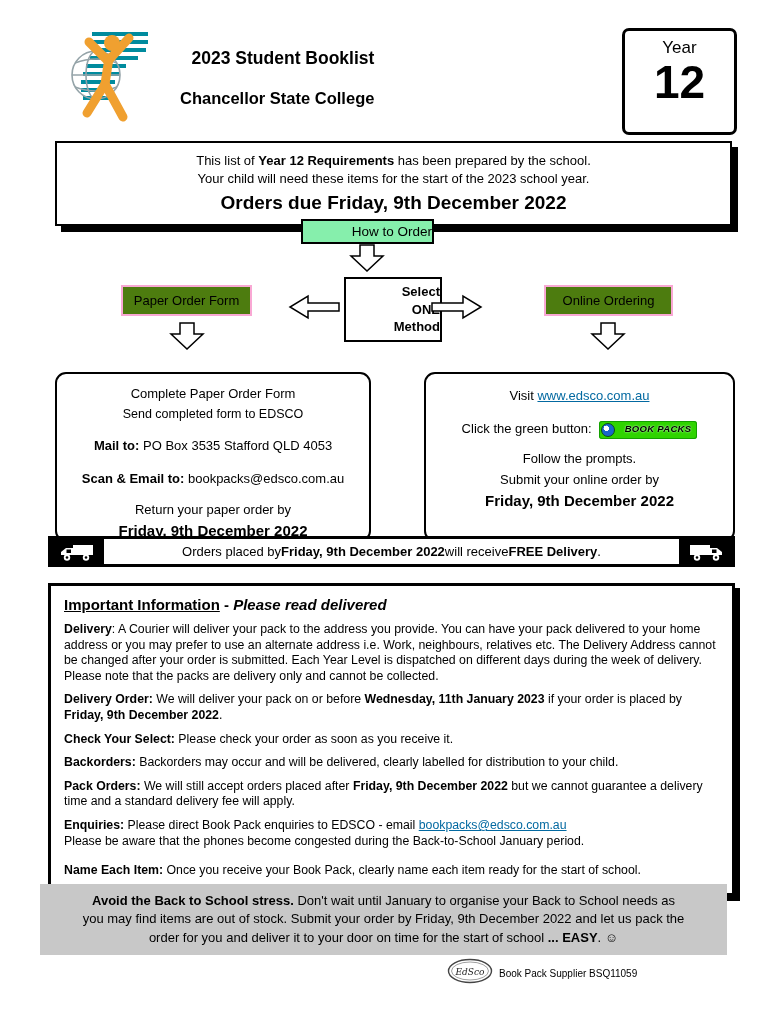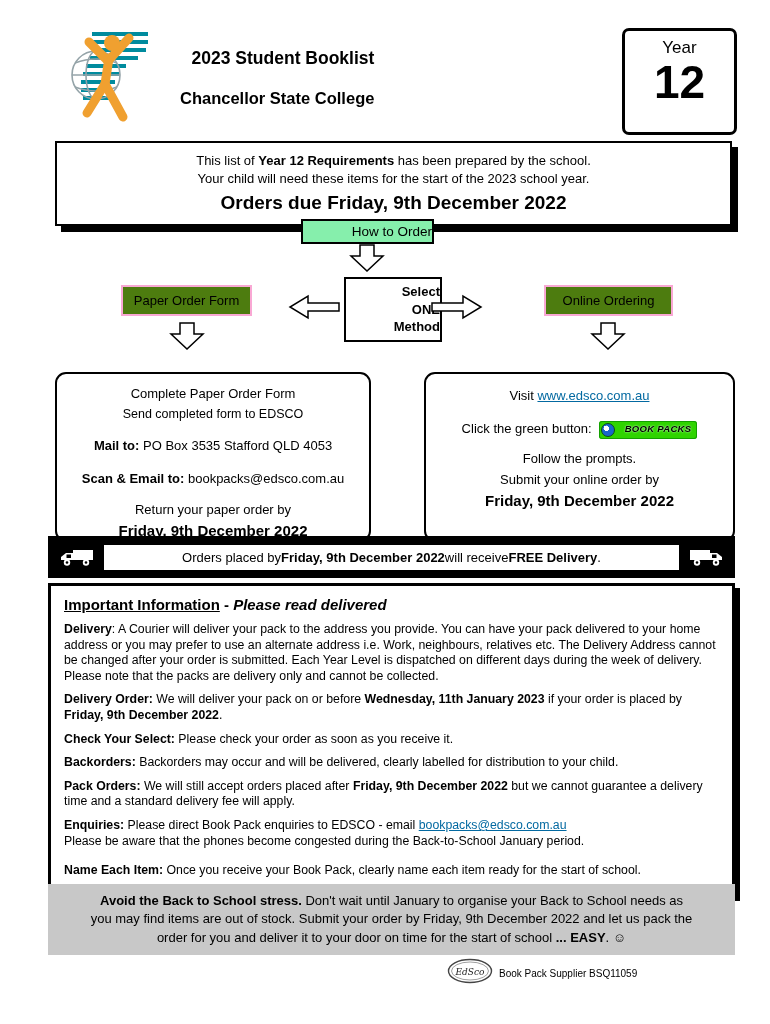--- a/index.html
+++ b/index.html
@@ -83,21 +83,21 @@
     background:radial-gradient(circle at 35% 35%, #ffffff 0 24%, #1a66cc 25% 100%);
     border:1px solid #0a4a1a; display:inline-block;
   }
   .gb-text {
     font-style:italic; font-weight:bold; font-size:9.5px; letter-spacing:0.3px;
     color:#000; text-shadow:0 0 2px #fff;
   }
 
   
   .banner {
-    position:absolute; left:48px; top:536px; width:687px; height:42px;
+    position:absolute; left:48px; top:536px; width:687px; height:31px;
     background:#000; display:flex; align-items:center; padding:0 10px; gap:10px;
   }
   .banner-center {
     flex:1; background:#fff; height:25px; display:flex;
     align-items:center; justify-content:center; font-size:13px;
   }
   .truck { line-height:0; }
   .truck-left svg { transform:scaleX(-1); }
 
   
@@ -108,21 +108,21 @@
   }
   .imp-heading { font-size:15px; margin-bottom:9px; }
   .imp-heading .h-main { font-weight:bold; text-decoration:underline; }
   .imp-heading .h-sep { font-weight:bold; }
   .imp-heading .h-italic { font-weight:bold; font-style:italic; }
   .imp-p { font-size:12.3px; line-height:1.27; margin-bottom:8px; }
   .gap-top { margin-top:14px; }
 
   
   .stress-box {
-    position:absolute; left:48px; top:884px; width:687px;
+    position:absolute; left:40px; top:884px; width:687px;
     background:#c8c8c8; text-align:center; font-size:13px;
     line-height:1.42; padding:8px 42px;
   }
 
   
   .footer {
     position:absolute; left:447px; top:958px;
     display:flex; align-items:center; gap:6px;
   }
   .supplier-text { font-size:10px; }

